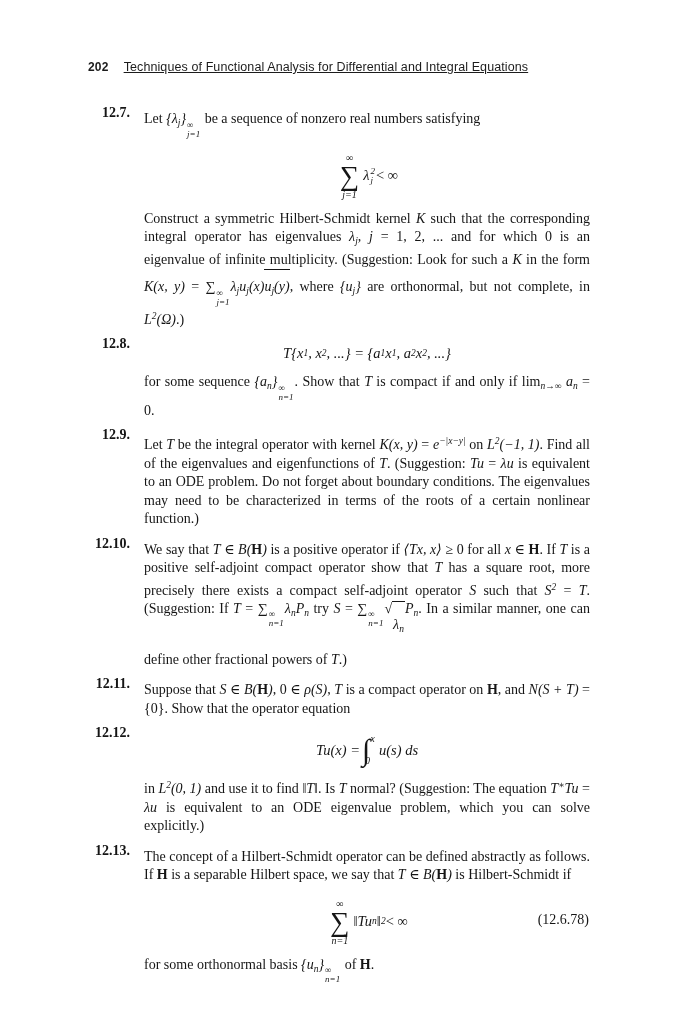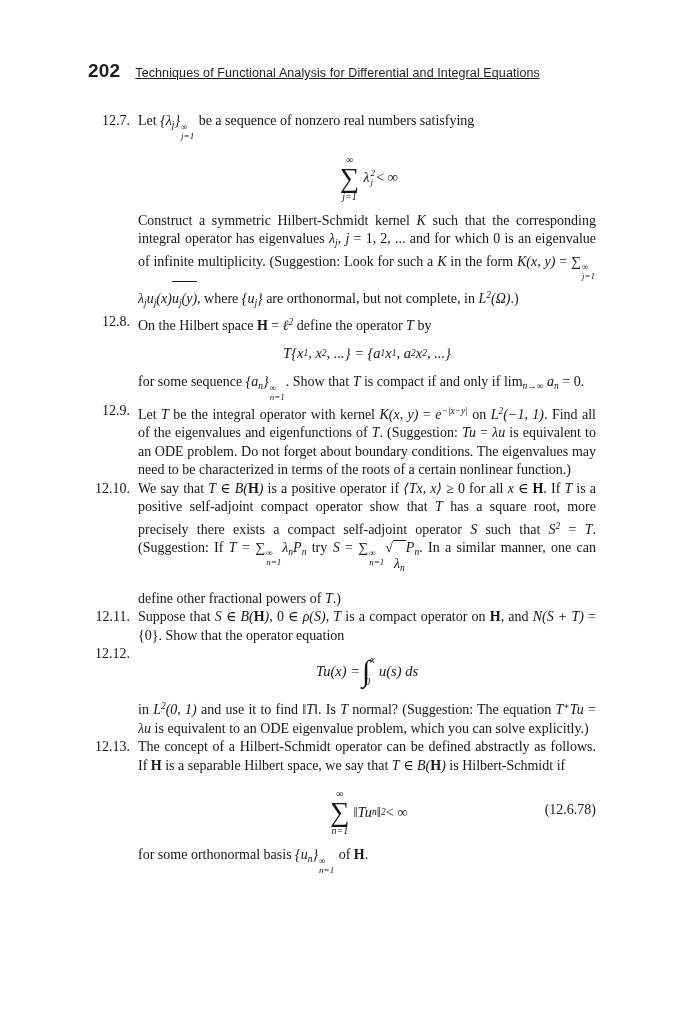--- a/index.html
+++ b/index.html
@@ -8,32 +8,32 @@
     font-family:"Liberation Serif","DejaVu Serif",serif;
     overflow:hidden;
   }
   .page{padding:60px 86px 0 88px;box-sizing:border-box;width:682px;height:1024px;background:#fff;}
   
   .runhead{
     display:flex;align-items:baseline;gap:15px;
     font-family:"Liberation Sans","DejaVu Sans",sans-serif;
     font-size:12.5px;color:#1c1c1c;
   }
-  .pagenum{font-weight:bold;font-size:19px;letter-spacing:0.2px;}
+  .pagenum{font-weight:bold;font-size:12px;letter-spacing:0.2px;}
   .runtitle{letter-spacing:0.1px;text-decoration:underline;}
   
   .problems{margin-top:30px;font-size:14px;line-height:18.5px;}
   .problem{display:flex;align-items:flex-start;}
-  .plabel{flex:0 0 50px;text-align:right;padding-right:8px;box-sizing:border-box;font-weight:normal;}
+  .plabel{flex:0 0 50px;text-align:right;padding-right:8px;box-sizing:border-box;font-weight:bold;}
   .pbody{flex:1 1 auto;text-align:justify;min-width:0;}
-  .pbody p.ptext{margin:0;}
+  .pbody p.ptext{margin:6px;}
   
   .eqline{margin:9px 0 10px;text-align:center;position:relative;}
   .eqc{display:inline-flex;align-items:center;white-space:nowrap;}
-  .eqtag{position:absolute;right:0;top:50%;transform:translateY(-50%);font-style:normal;}
+  .eqtag{position:absolute;right:7px;top:50%;transform:translateY(-50%);font-style:normal;}
   
   .rt{font-style:normal;}
   .rm{font-style:italic;}
   .rb{font-weight:bold;font-style:normal;}
   .rsub{font-size:9.5px;font-style:italic;vertical-align:-0.32em;letter-spacing:0;}
   .rsup{font-size:9.5px;font-style:italic;vertical-align:0.5em;}
   .rstk{display:inline-flex;flex-direction:column;align-items:flex-start;
         font-size:9px;line-height:9px;font-style:italic;vertical-align:-0.5em;
         margin:0 1px;}
   .rstk .stks{display:block;}
@@ -84,21 +84,20 @@
             </span></div>
           <p class="ptext"><span class="rt">Construct a symmetric Hilbert-Schmidt kernel </span><span class="rm">K</span><span class="rt"> such that the corresponding integral operator has eigenvalues </span><span class="rm">λ</span><span class="rsub">j</span><span class="rm">, j</span><span class="rt"> = 1, 2, ... and for which 0 is an eigenvalue of infinite multiplicity. (Suggestion: Look for such a </span><span class="rm">K</span><span class="rt"> in the form </span><span class="rm">K(x, y)</span><span class="rt"> = </span><span class="rm">∑</span><span class="rstk">
               <span class="stks">∞</span>
               <span class="stki">j=1</span>
             </span><span class="rm">λ</span><span class="rsub">j</span><span class="rm">u</span><span class="rsub">j</span><span class="rm">(x)</span><span class="rover"><span class="rm">u</span><span class="rsub">j</span><span class="rm">(y)</span></span><span class="rt">, where </span><span class="rm">{u</span><span class="rsub">j</span><span class="rm">}</span><span class="rt"> are orthonormal, but not complete, in </span><span class="rm">L</span><span class="rsup">2</span><span class="rm">(Ω)</span><span class="rt">.)</span></p>
         </div>
       </div>
       <div class="problem">
         <span class="plabel">12.8.</span>
         <div class="pbody">
-          <p class="ptext"><span class="rt">On the Hilbert space </span><span class="rb">H</span><span class="rt"> = </span><span class="rm">ℓ</span><span class="rsup">2</span><span class="rt"> define the operator </span><span class="rm">T</span><span class="rt"> by</span></p>
           <div class="eqline"><span class="eqc">
               <span class="rm">T{x</span>
               <span class="rsub">1</span>
               <span class="rm">, x</span>
               <span class="rsub">2</span>
               <span class="rm">, ...} = {a</span>
               <span class="rsub">1</span>
               <span class="rm">x</span>
               <span class="rsub">1</span>
               <span class="rm">, a</span>

